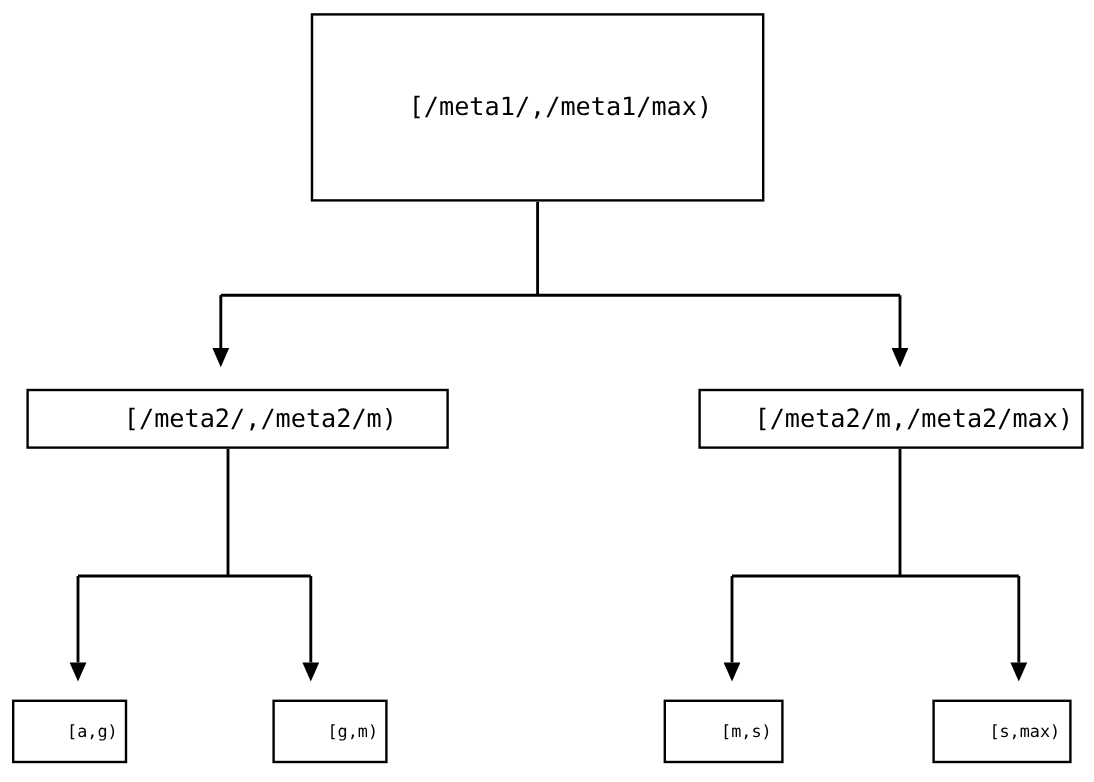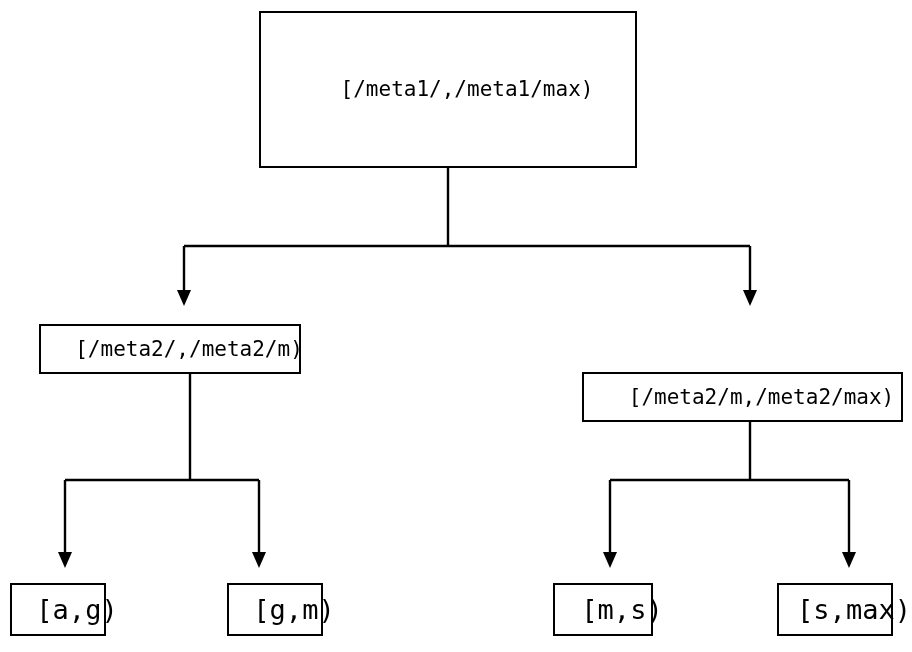--- a/index.html
+++ b/index.html
@@ -35,37 +35,35 @@
   .node-root {
     left: 259px;
     top: 11px;
     width: 378px;
     height: 157px;
     font-size: 21px;
   }
   .node-mid-left {
     left: 22px;
     top: 324px;
-    width: 262px;
+    width: 352px;
     height: 50px;
     font-size: 21px;
-    margin-left: 17px;
   }
   .node-mid-right {
     left: 582px;
     top: 324px;
     width: 321px;
     height: 50px;
     font-size: 21px;
-    margin-top: 48px;
   }
   .node-leaf {
     top: 583px;
     height: 53px;
-    font-size: 27px;
+    font-size: 14px;
   }
   .leaf-ag   { left: 10px;  width: 96px; }
   .leaf-gm   { left: 206px; width: 96px; margin-left: 21px; }
   .leaf-ms   { left: 553px; width: 100px; }
   .leaf-smax { left: 777px; width: 116px; }
 
   .edge-svg {
     position: absolute;
     left: 0;
     top: 0;

